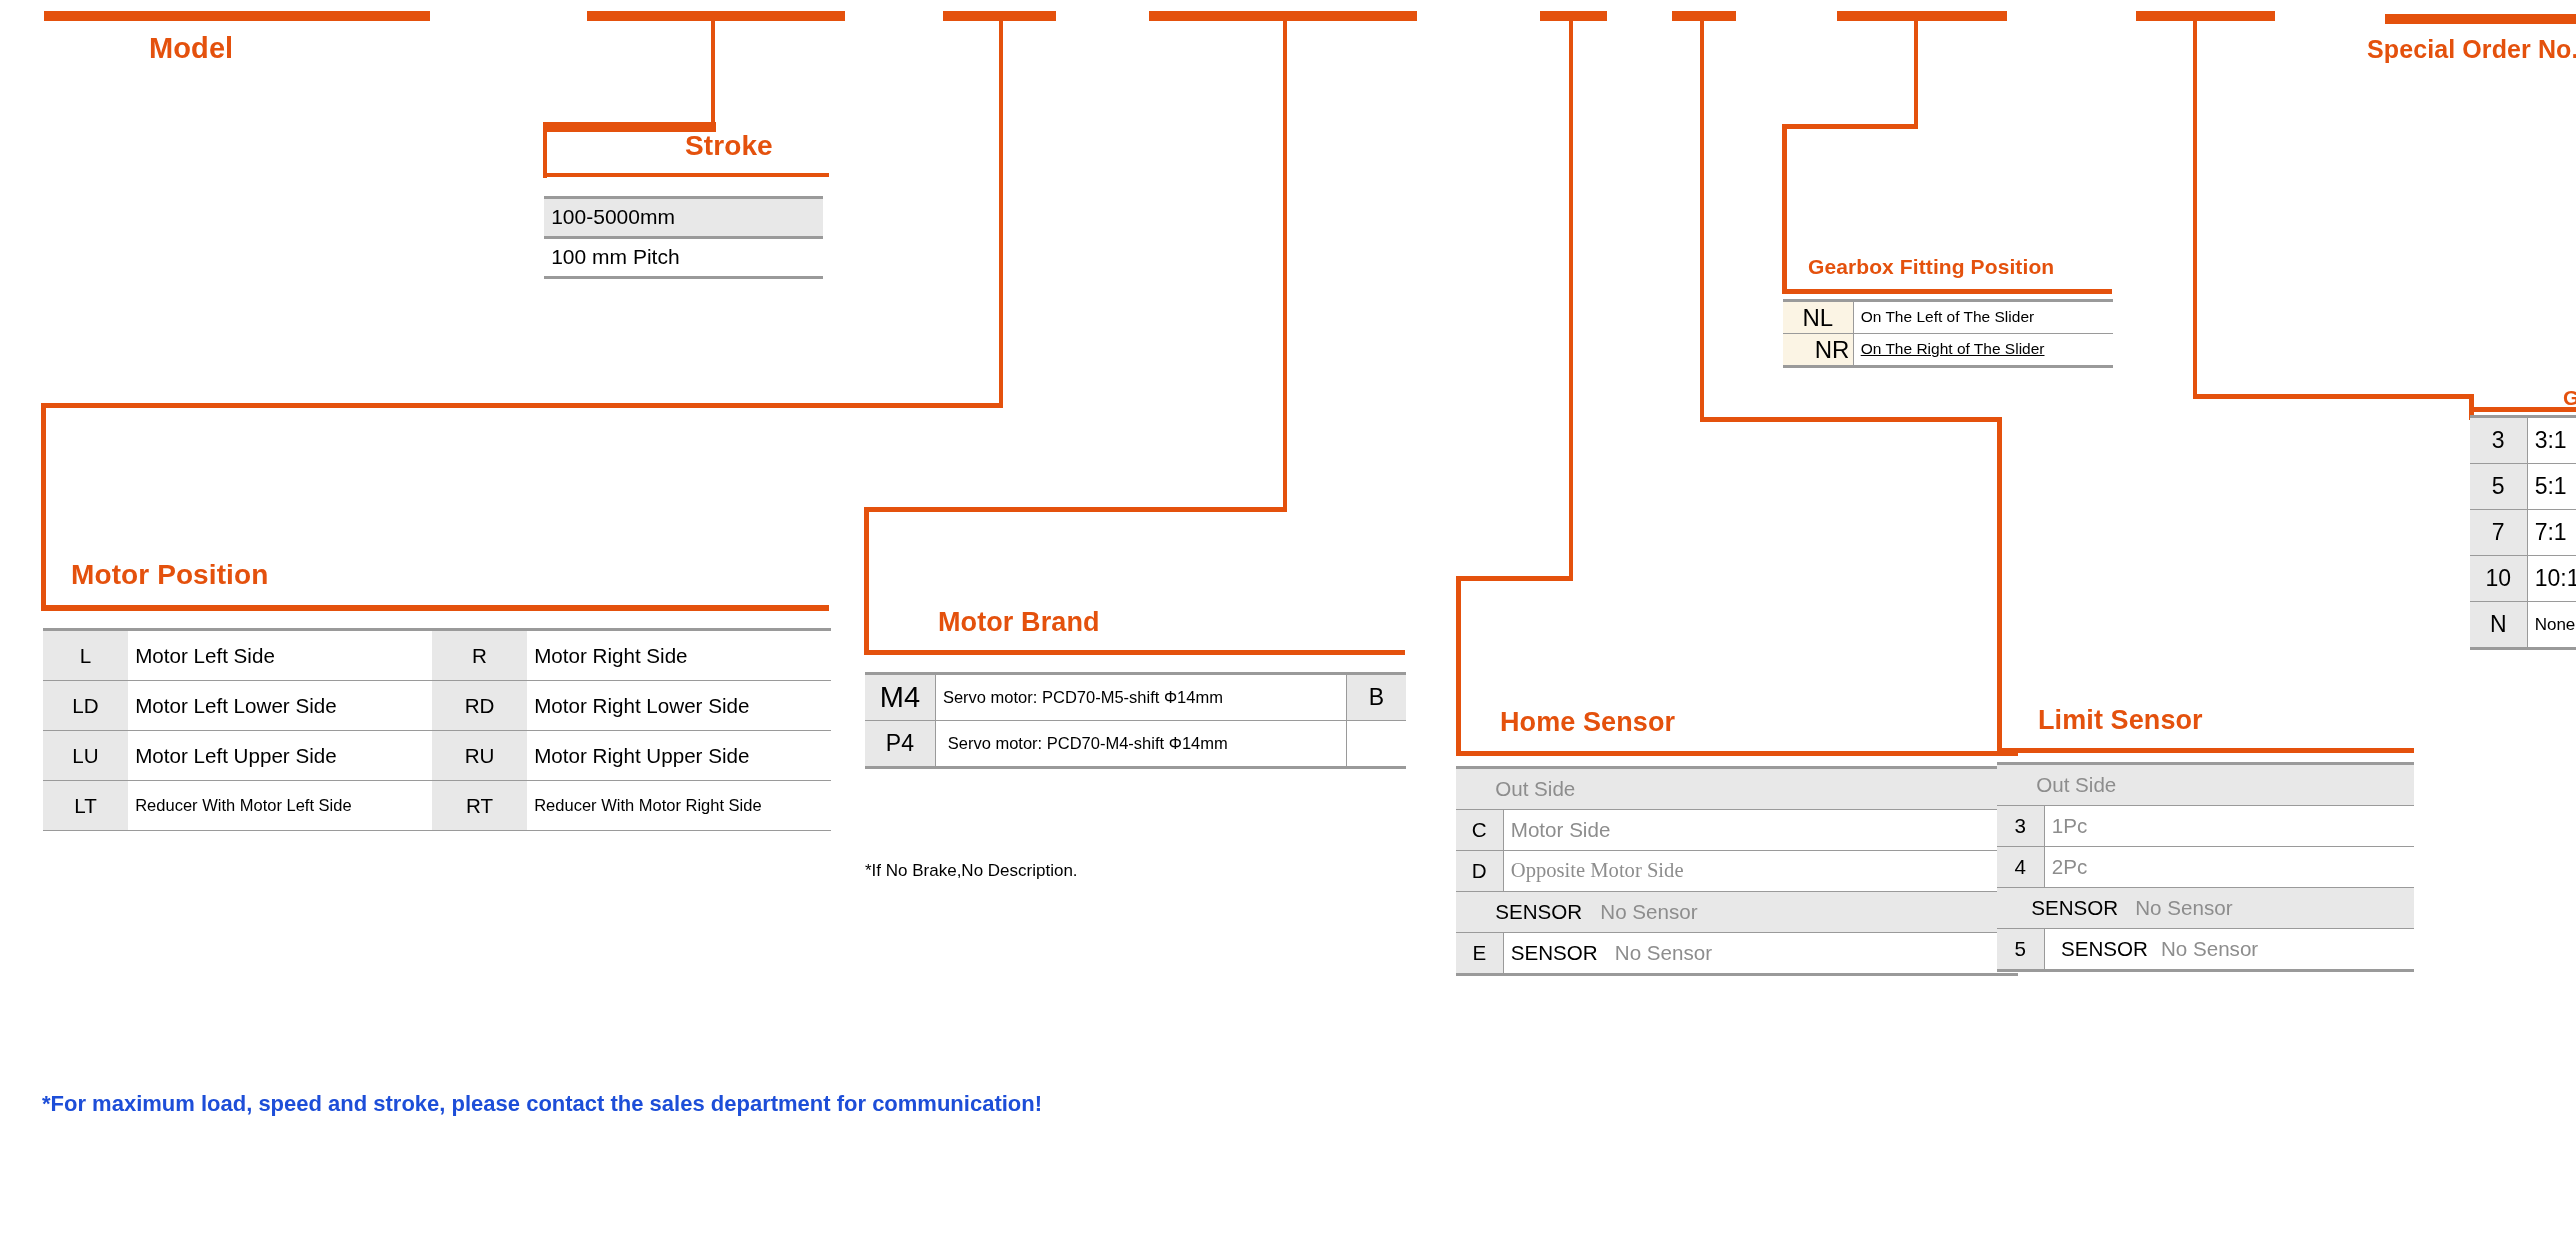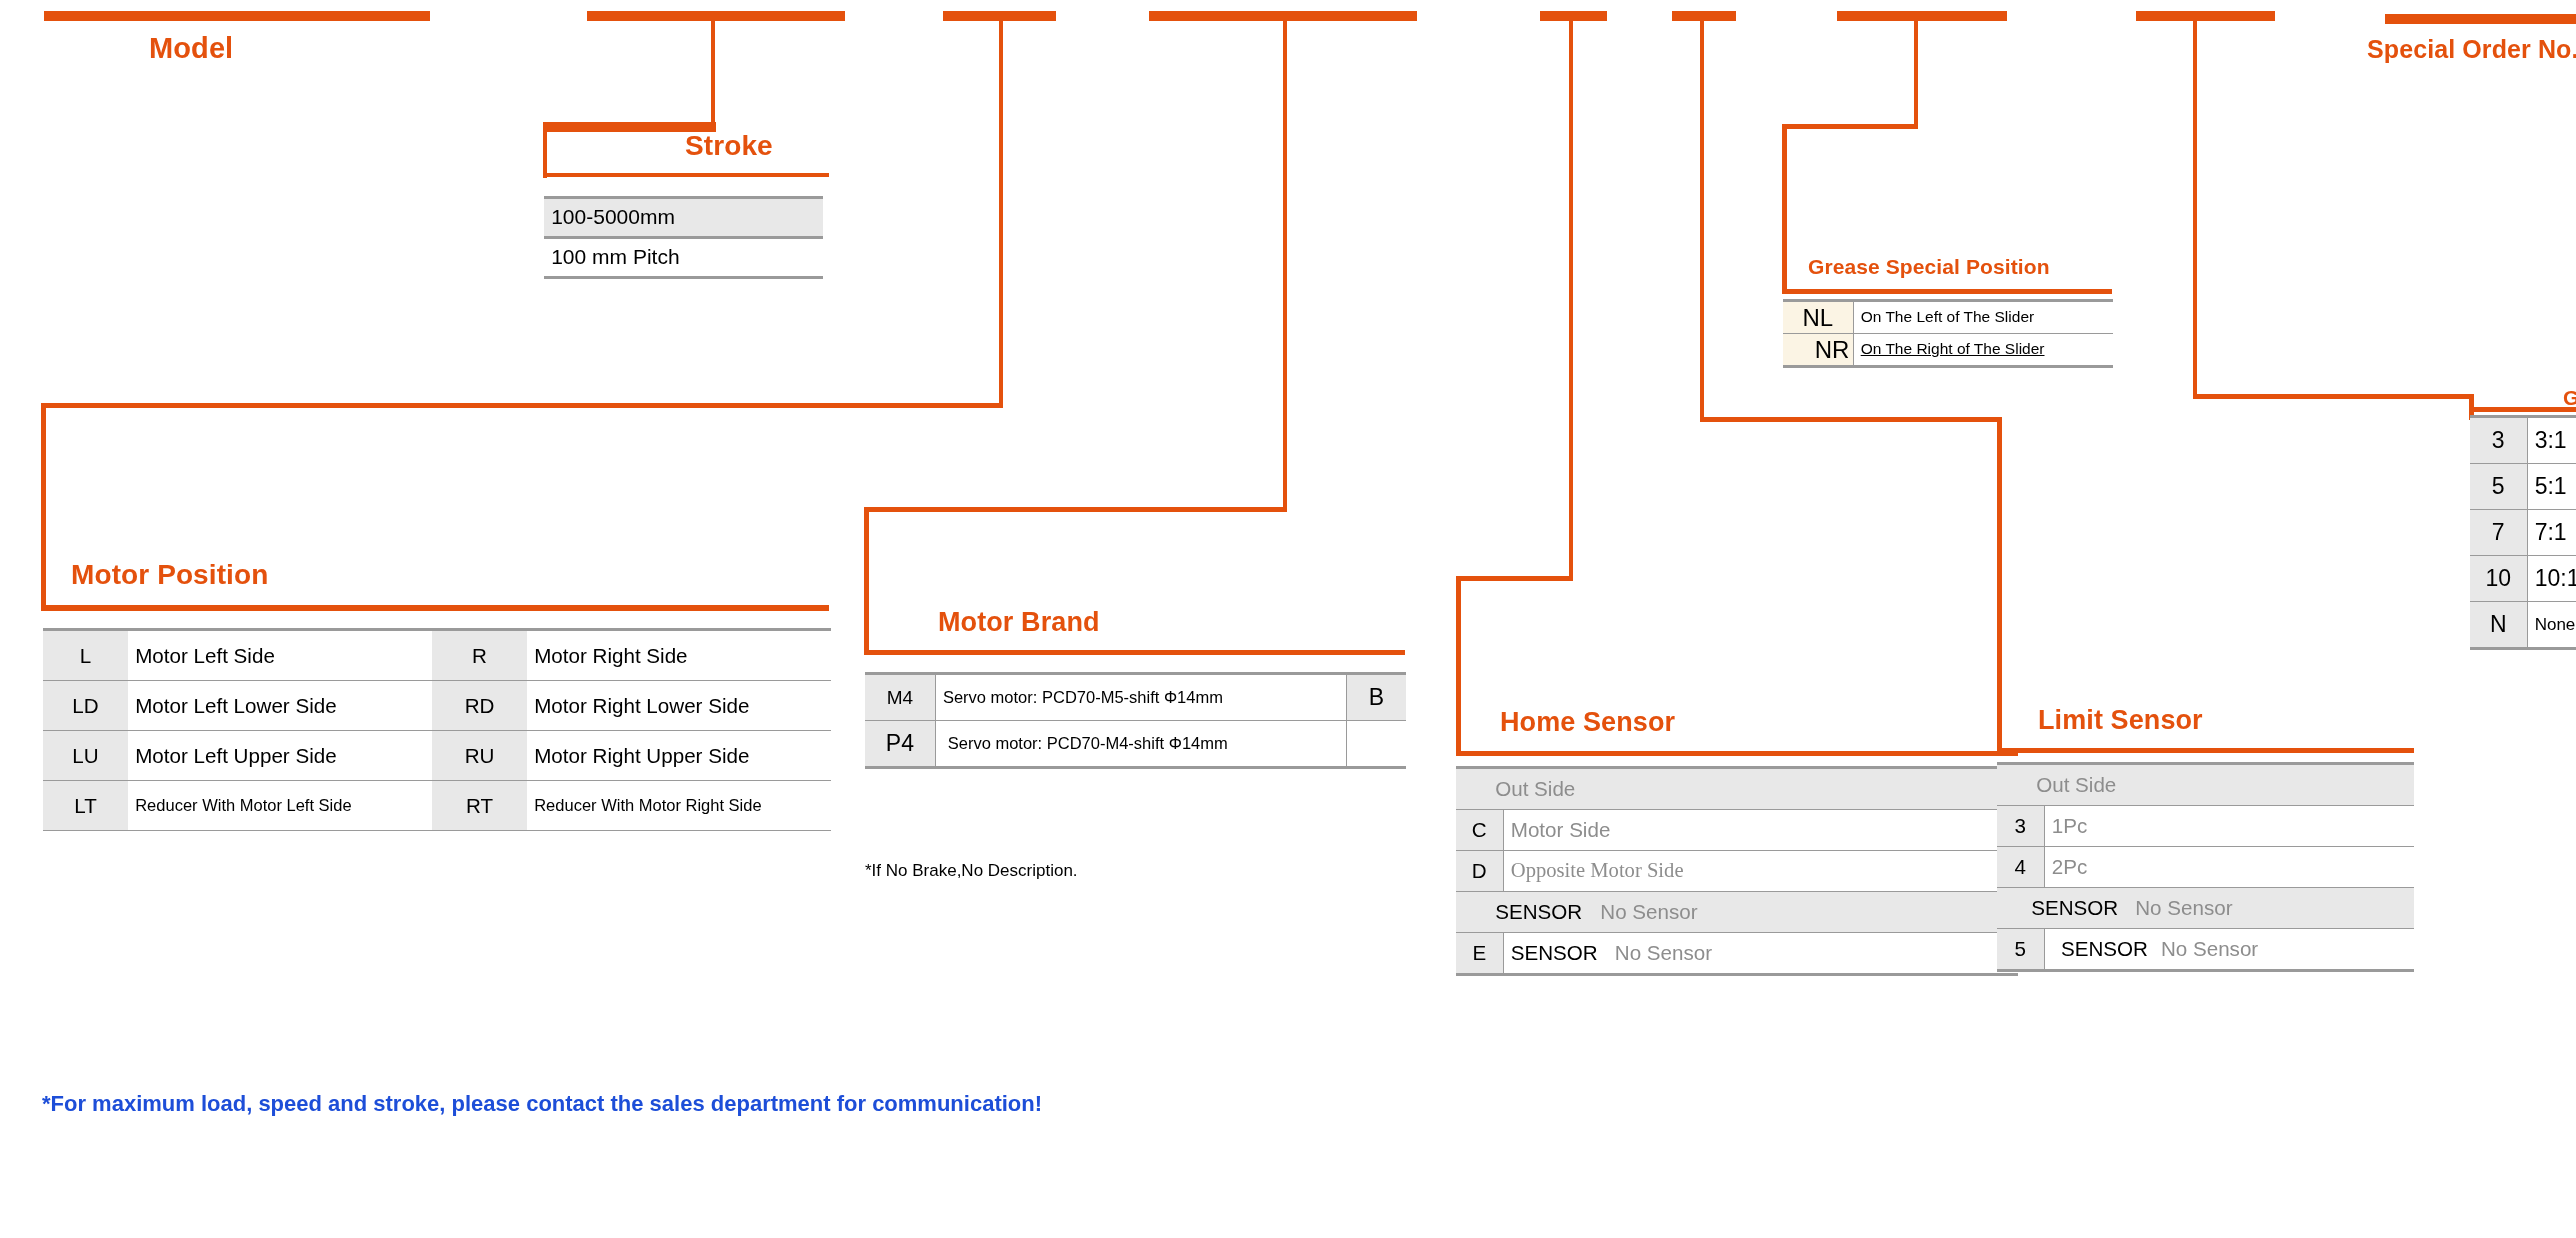--- a/index.html
+++ b/index.html
@@ -67,21 +67,21 @@
   <div class="ln" style="left:1700px;top:11.3px;width:4.1px;height:406px;"></div>
   <div class="ln" style="left:1700px;top:417px;width:301px;height:5.2px;"></div>
   <div class="ln" style="left:1997px;top:417px;width:5.2px;height:335px;"></div>
   <div class="ln" style="left:1997px;top:748px;width:417px;height:5.2px;"></div>
   <div class="ttl" style="left:2038px;top:705px;font-size:27px;">Limit Sensor</div>
 
   <div class="ln" style="left:1914px;top:11.3px;width:4.1px;height:117px;"></div>
   <div class="ln" style="left:1782px;top:124px;width:136px;height:5.2px;"></div>
   <div class="ln" style="left:1782px;top:124px;width:5.2px;height:170px;"></div>
   <div class="ln" style="left:1782px;top:289px;width:330px;height:5.2px;"></div>
-  <div class="ttl" style="left:1808px;top:255px;font-size:21px;">Grease Special Position</div>
+  <div class="ttl" style="left:1808px;top:255px;font-size:21px;">Gearbox Fitting Position</div>
 
   <div class="ln" style="left:2193px;top:11.3px;width:4.1px;height:384px;"></div>
   <div class="ln" style="left:2193px;top:394px;width:281px;height:5.2px;"></div>
   <div class="ln" style="left:2469px;top:394px;width:5.2px;height:26px;"></div>
   <div class="ln" style="left:2469px;top:394px;width:5.2px;height:18.5px;"></div>
   <div class="ln" style="left:2469px;top:394px;width:5.2px;height:15.5px;"></div>
   <div class="ln" style="left:2469px;top:394px;width:5.2px;height:18px;"></div>
   <div class="ln" style="left:2469px;top:394px;width:5.2px;height:18.5px;"></div>
   <div class="ln" style="left:2469px;top:407px;width:306px;height:5.2px;"></div>
   <div class="ttl" style="left:2563px;top:386px;font-size:21px;">Gearbox Ratio</div>
@@ -135,21 +135,21 @@
     </table>
 
   <table class="t" style="left:865px;top:672px;width:541px;font-size:16.5px;">
     <colgroup>
         <col style="width:67px">
         <col style="width:392px">
         <col style="width:57px">
       </colgroup>
     <tbody>
         <tr class="topfat">
-      <td class="key rowline" style="height:45px;font-size:19px;">M4</td>
+      <td class="key rowline" style="height:45px;font-size:29px;">M4</td>
       <td class="val rowline vsep" style="border-left:1.5px solid #9a9a9a;">Servo motor: PCD70-M5-shift Φ14mm</td>
       <td class="key rowline" style="font-size:23px;">B</td>
     </tr>
     <tr>
       <td class="key rowlinefat" style="height:45px;font-size:23px;">P4</td>
       <td class="val rowlinefat vsep" style="border-left:1.5px solid #9a9a9a;padding-left:12px;">Servo motor: PCD70-M4-shift Φ14mm</td>
       <td class="val rowlinefat"></td>
     </tr>
   </tbody>
     </table>

